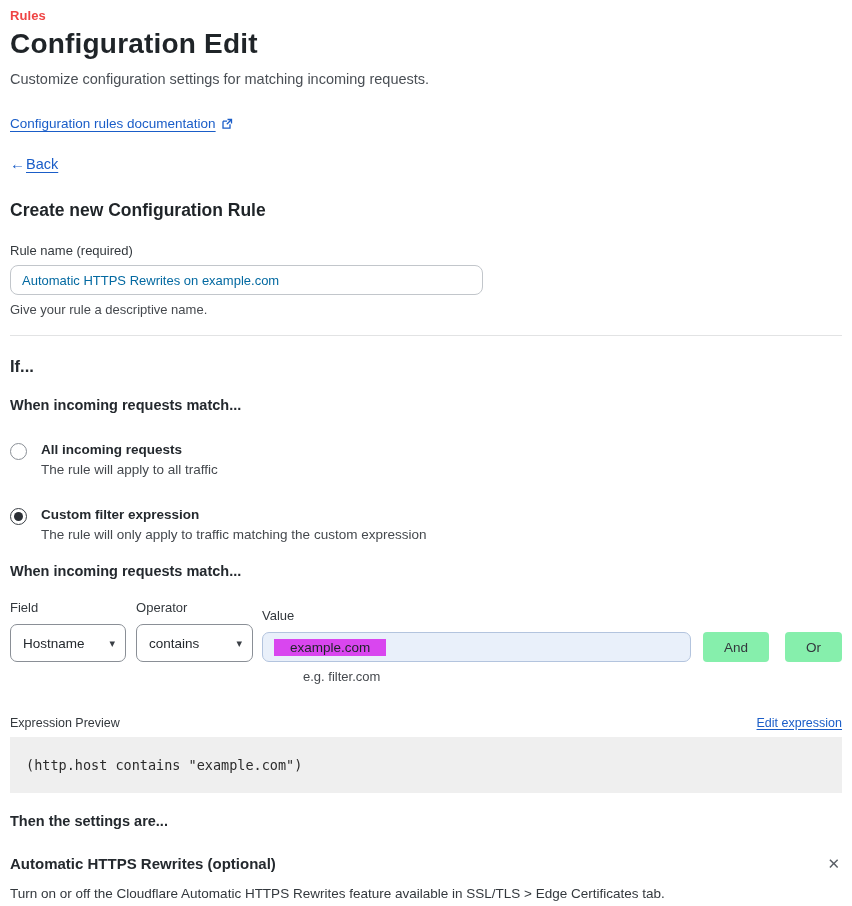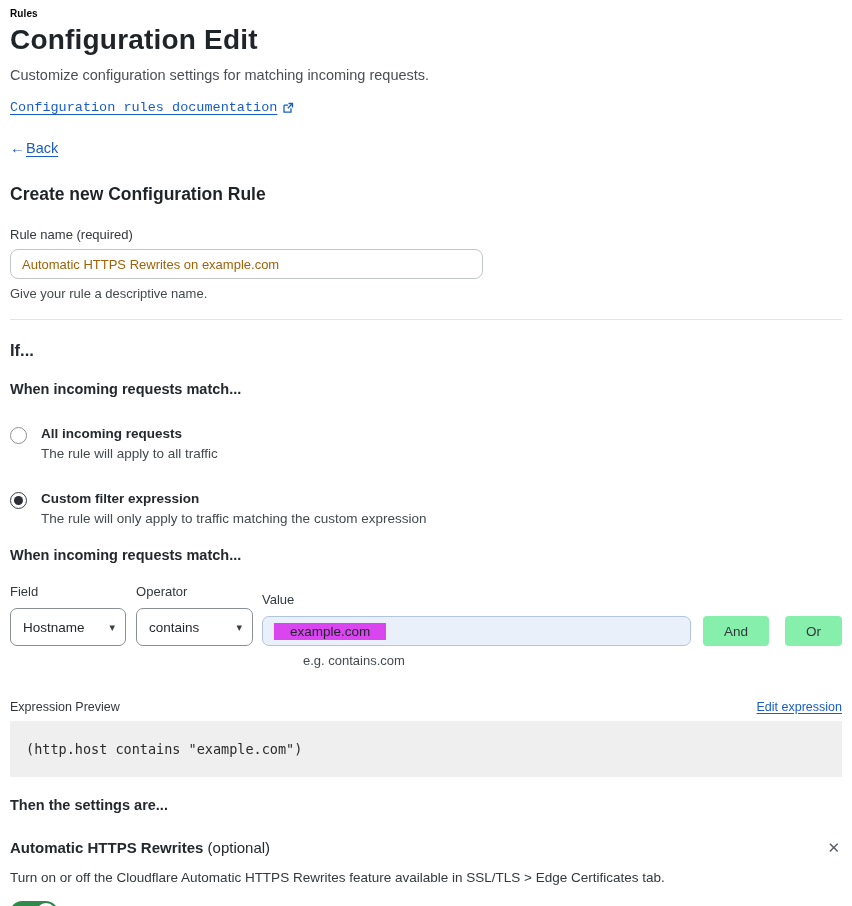--- a/index.html
+++ b/index.html
@@ -5,40 +5,40 @@
   * { margin: 0; padding: 0; box-sizing: border-box; }
   html, body { background: #ffffff; }
   body {
     width: 852px; height: 906px;
     font-family: "Liberation Sans", "DejaVu Sans", sans-serif;
     color: #24292e;
     overflow: hidden;
   }
   .page { padding: 8px 10px 0 10px; }
 
-  .breadcrumb { font-size: 10px; font-weight: 700; color: #000000; letter-spacing: .1px; }
+  .breadcrumb { font-size: 13px; font-weight: 700; color: #ef4444; letter-spacing: .1px; }
   .page-title { font-size: 28px; font-weight: 700; color: #1f2428; margin-top: 5px; letter-spacing: .2px; }
   .page-subtitle { font-size: 14.5px; color: #4a4f55; margin-top: 11px; }
 
   a, .link { color: #1a5dc8; text-decoration: none; cursor: pointer; }
-  .doc-link-row { margin-top: 17px; display: flex; align-items: center; gap: 5px; font-family: Liberation Mono, monospace; }
+  .doc-link-row { margin-top: 29px; display: flex; align-items: center; gap: 5px; }
   .doc-link { font-size: 13.5px; text-decoration: underline; text-underline-offset: 3px; }
   .ext-icon svg { display: block; }
 
   .back-row { margin-top: 24px; font-size: 14.5px; display: flex; align-items: center; }
   .back-arrow { color: #1a5dc8; font-size: 15px; margin-right: 1px; }
   .back-link { text-decoration: underline; text-underline-offset: 3px; font-size: 14.5px; }
 
   .section-heading { font-size: 17.5px; font-weight: 700; color: #1f2428; margin-top: 28px; }
 
   .field-label { font-size: 13px; color: #33383d; margin-top: 22px; }
   .rule-name-input {
     margin-top: 7px; width: 473px; height: 30px;
     border: 1px solid #c2c6cb; border-radius: 8px;
-    padding: 0 11px; font-size: 13px; color: #a16207;
+    padding: 0 11px; font-size: 13px; color: #0369a1;
     font-family: "Liberation Sans", sans-serif; background: #fff; outline: none;
   }
   .field-help { font-size: 13px; color: #45494e; margin-top: 7px; }
 
   .divider { border: none; border-top: 1px solid #e2e3e4; margin-top: 18px; }
 
   .if-heading { font-size: 16.5px; font-weight: 700; margin-top: 21px; }
   .match-heading { font-size: 14.5px; font-weight: 700; margin-top: 21px; color: #24292e; }
 
   .radio-row { display: flex; margin-top: 29px; }
@@ -92,21 +92,21 @@
     margin-top: 7px; width: 832px; background: #efefef;
     padding: 19px 0 19px 16px;
   }
   .code-text { font-family: "DejaVu Sans Mono", "Liberation Mono", monospace; font-size: 13.5px; color: #2b2b2b; }
 
   .then-heading { font-size: 14.5px; font-weight: 700; margin-top: 20px; }
 
   .setting-header { margin-top: 25px; display: flex; align-items: center; justify-content: space-between; }
   .setting-title { font-size: 15px; color: #24292e; }
   .setting-title b { font-weight: 700; }
-  .setting-optional { font-weight: 400; }
+  .setting-optional { font-weight: 700; }
   .close-icon { font-size: 15px; color: #5a5f66; cursor: pointer; line-height: 1; padding: 2px; }
   .setting-desc { font-size: 13.5px; color: #33383d; margin-top: 13px; }
 
   .toggle { margin-top: 16px; width: 48px; height: 24px; border-radius: 12px;
     background: #2f8a4c; position: relative; cursor: pointer; display: inline-block; }
   .toggle .check { position: absolute; left: 9px; top: 4px; color: #ffffff; font-size: 12px; font-weight: 700; }
   .toggle .knob { position: absolute; right: 2px; top: 2px; width: 20px; height: 20px;
     border-radius: 50%; background: #ffffff; box-shadow: 0 0 0 1px rgba(0,0,0,0.06); }
 </style>
 </head>
@@ -182,21 +182,21 @@
       </div>
       <div class="builder-col col-value">
         <div class="col-label">Value</div>
         <div class="value-input">
           <span class="selected-text">example.com</span>
         </div>
       </div>
       <button class="btn-gray btn-and">And</button>
       <button class="btn-gray btn-or">Or</button>
     </div>
-    <div class="value-help">e.g. contains.com</div>
+    <div class="value-help">e.g. filter.com</div>
   </div>
 
   <div class="preview-row">
     <span class="preview-label">Expression Preview</span>
     <a class="edit-link">Edit expression</a>
   </div>
   <div class="code-block">
     <span class="code-text">(http.host contains "example.com")</span>
   </div>
 

